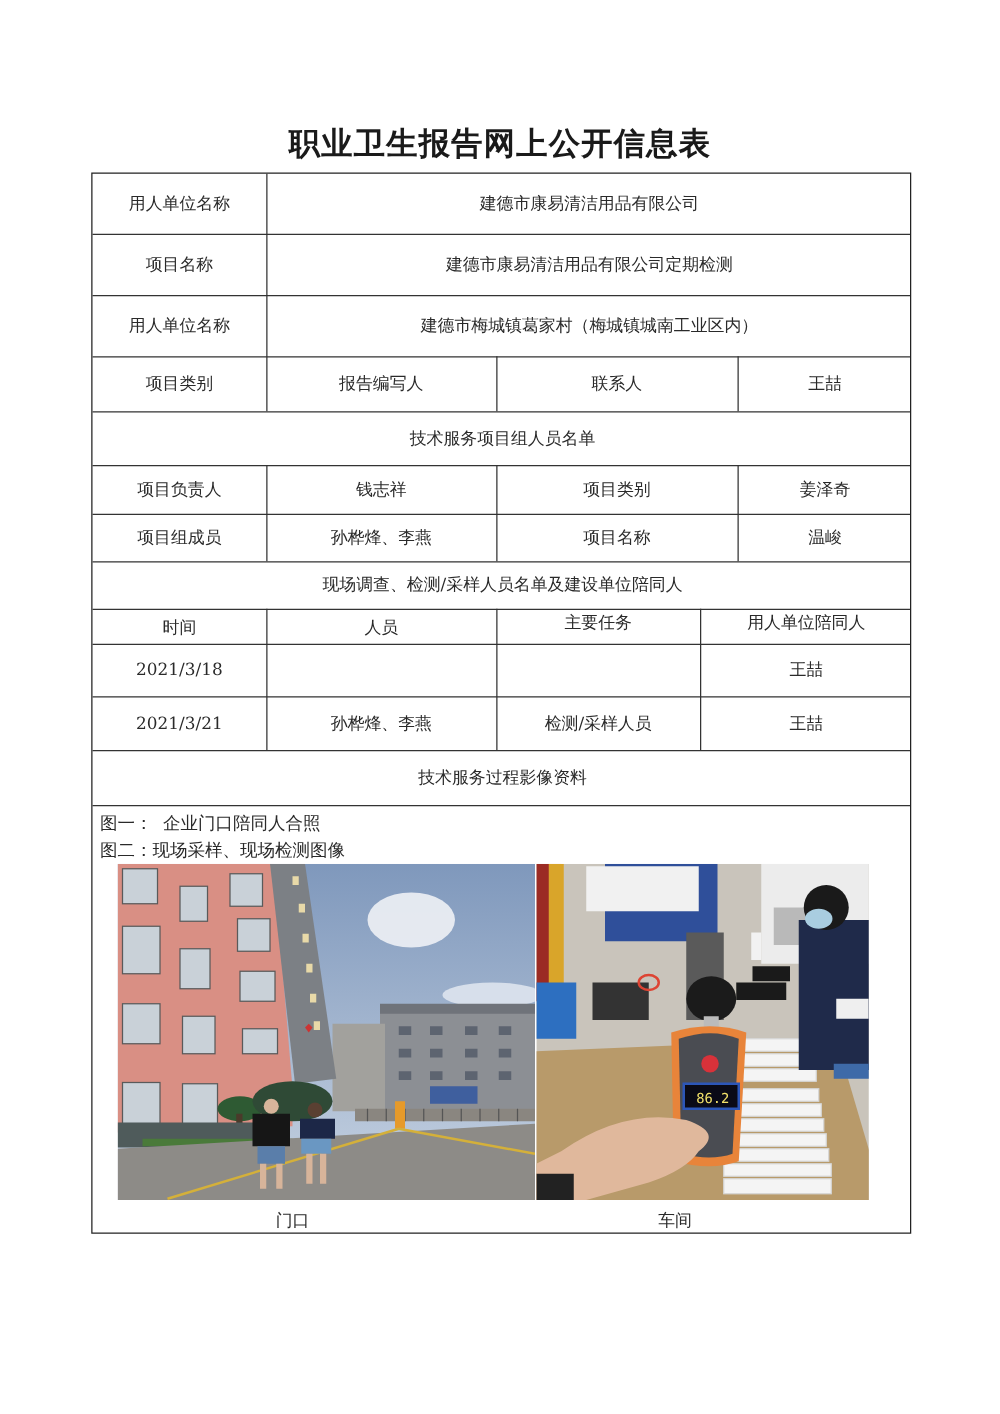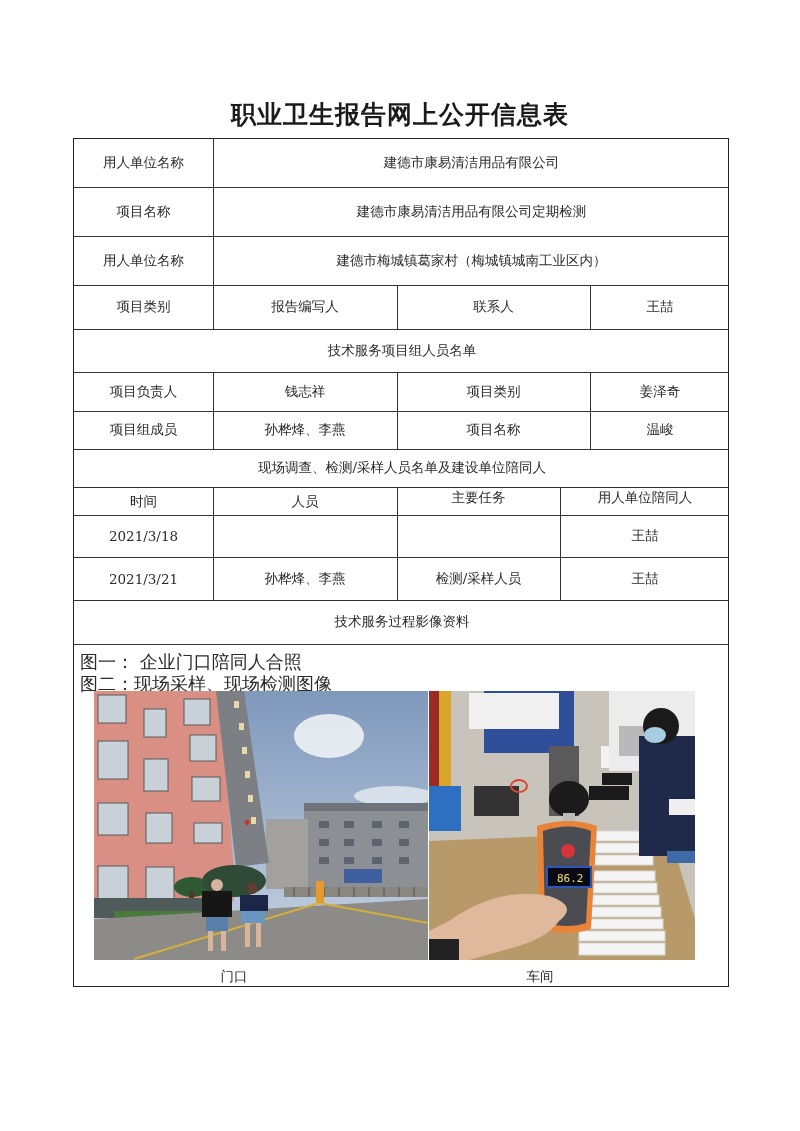--- a/index.html
+++ b/index.html
@@ -15,21 +15,21 @@
     position: absolute; left: 73px; top: 138px; width: 656px; height: 849px;
     border: 1.5px solid #222;
   }
   .cell {
     position: absolute; display: flex; align-items: center; justify-content: center;
     font-size: 13.5px; color: #2a2a2a; text-align: center;
   }
   .hline { position: absolute; left: 0; width: 100%; height: 0; border-top: 1.5px solid #333; }
   .vline { position: absolute; width: 0; border-left: 1.5px solid #333; }
 
-  .caption-line { position: absolute; left: 6px; font-size: 18px; color: #2a2a2a; }
+  .caption-line { position: absolute; left: 6px; font-size: 14px; color: #2a2a2a; font-family: Liberation Mono, monospace; }
 
   .photo { position: absolute; overflow: hidden; }
   .photo svg { display: block; }
 
   .photo-label { position: absolute; font-size: 13.5px; color: #2a2a2a; text-align: center; }
 </style>
 </head>
 <body>
 
 <div class="title">职业卫生报告网上公开信息表</div>

